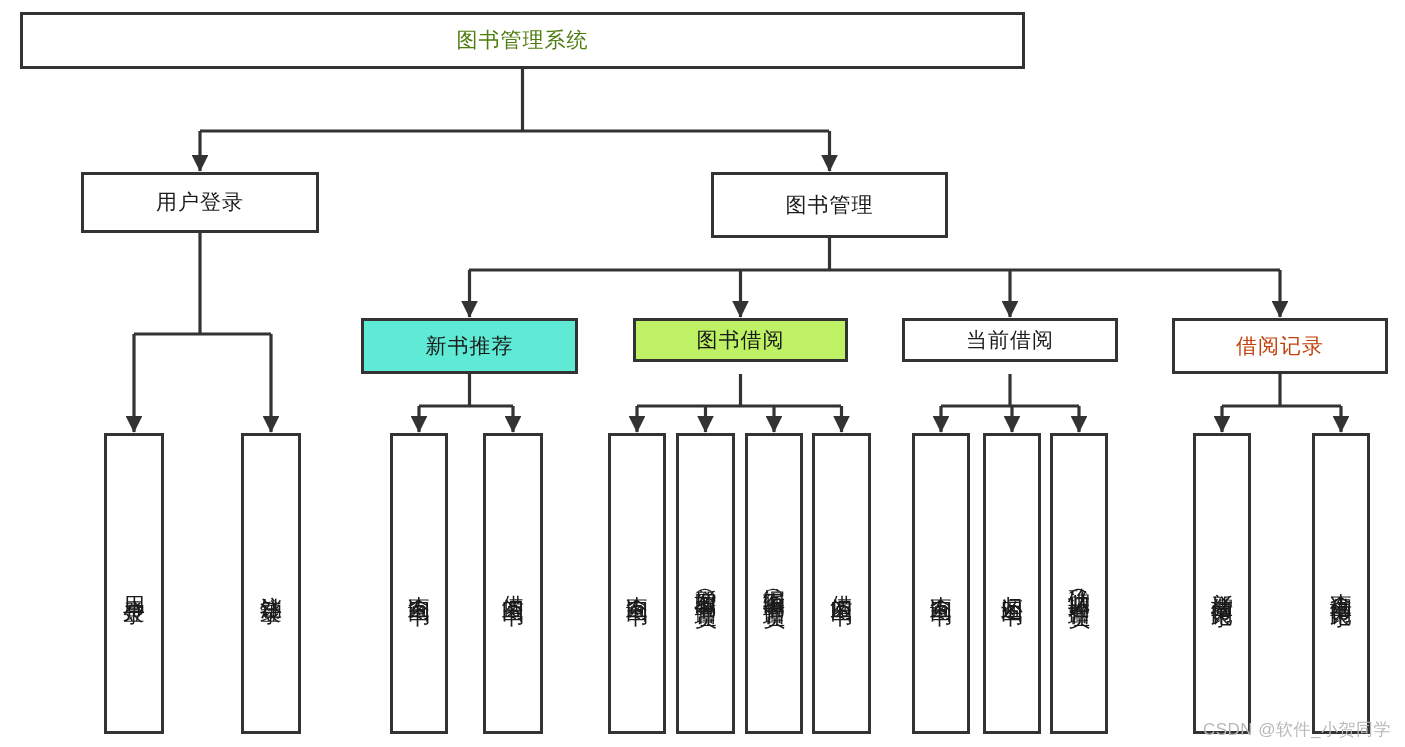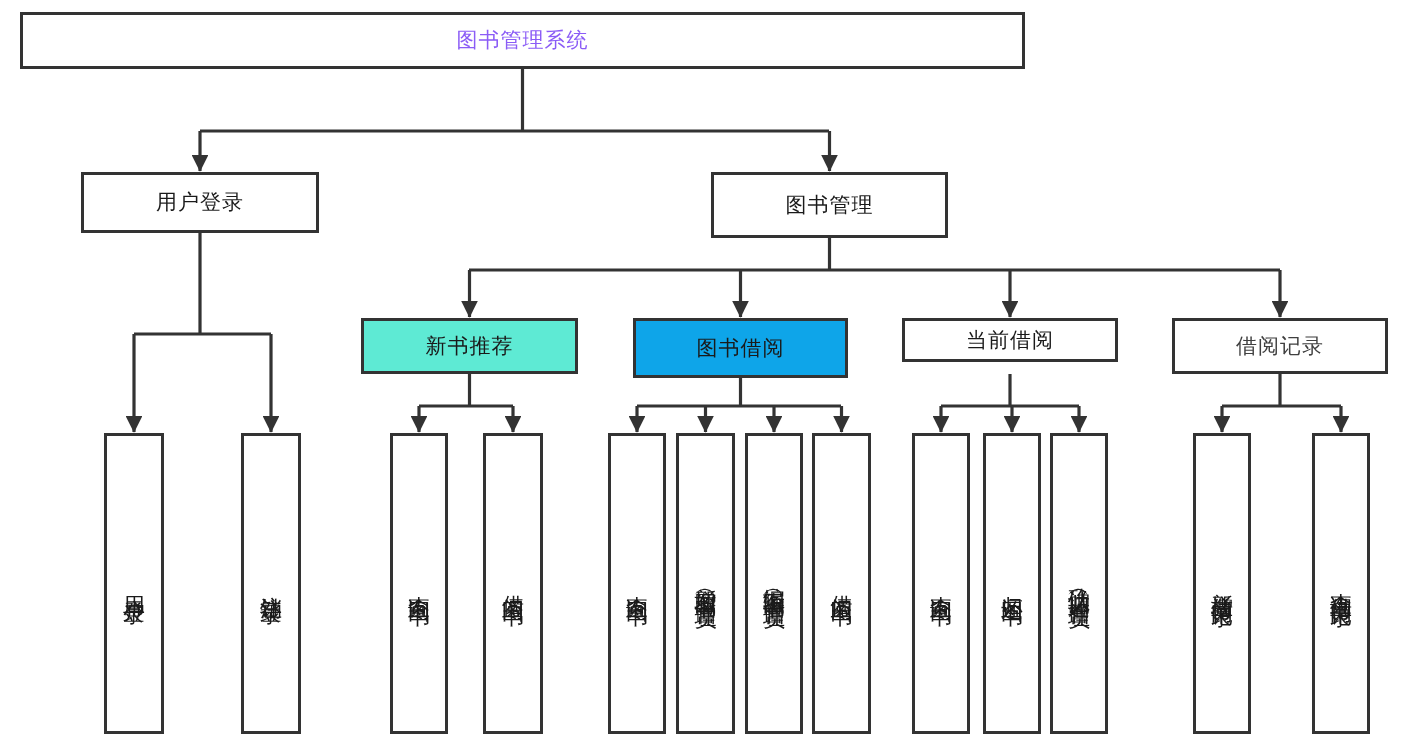--- a/index.html
+++ b/index.html
@@ -113,39 +113,39 @@
         <path d="M 1012 406 L 1012 432" marker-end="url(#arrow)"></path>
         <path d="M 1079 406 L 1079 432" marker-end="url(#arrow)"></path>
         <path d="M 1280 374 L 1280 406"></path>
         <path d="M 1222 406 L 1341 406"></path>
         <path d="M 1222 406 L 1222 432" marker-end="url(#arrow)"></path>
         <path d="M 1341 406 L 1341 432" marker-end="url(#arrow)"></path>
       </g>
   </svg>
 
   <div id="nodes">
-      <div class="node horizontal" style="left: 20px; top: 12px; width: 1005px; height: 57px; border-color: rgb(51, 51, 51); background: rgb(255, 255, 255); color: #8b5cf6;">
+      <div class="node horizontal" style="left: 20px; top: 12px; width: 1005px; height: 57px; border-color: rgb(51, 51, 51); background: rgb(255, 255, 255); color: #4d7c0f;">
         <span class="label">图书管理系统</span>
       </div>
       <div class="node horizontal" style="left: 81px; top: 172px; width: 238px; height: 61px; border-color: rgb(51, 51, 51); background: rgb(255, 255, 255); color: rgb(26, 26, 26);">
         <span class="label">用户登录</span>
       </div>
       <div class="node horizontal" style="left: 711px; top: 172px; width: 237px; height: 66px; border-color: rgb(51, 51, 51); background: rgb(255, 255, 255); color: rgb(26, 26, 26);">
         <span class="label">图书管理</span>
       </div>
       <div class="node horizontal" style="left: 361px; top: 318px; width: 217px; height: 56px; border-color: rgb(51, 51, 51); background: #5eead4; color: rgb(26, 26, 26);">
         <span class="label">新书推荐</span>
       </div>
-      <div class="node horizontal" style="left: 633px; top: 318px; width: 215px; height: 60px; border-color: rgb(51, 51, 51); background: #0ea5e9; color: rgb(26, 26, 26);">
+      <div class="node horizontal" style="left: 633px; top: 318px; width: 215px; height: 44px; border-color: rgb(51, 51, 51); background: #bef264; color: rgb(26, 26, 26);">
         <span class="label">图书借阅</span>
       </div>
       <div class="node horizontal" style="left: 902px; top: 318px; width: 216px; height: 44px; border-color: rgb(51, 51, 51); background: rgb(255, 255, 255); color: rgb(26, 26, 26);">
         <span class="label">当前借阅</span>
       </div>
-      <div class="node horizontal" style="left: 1172px; top: 318px; width: 216px; height: 56px; border-color: rgb(51, 51, 51); background: rgb(255, 255, 255); color: #404040;">
+      <div class="node horizontal" style="left: 1172px; top: 318px; width: 216px; height: 56px; border-color: rgb(51, 51, 51); background: rgb(255, 255, 255); color: #c2410c;">
         <span class="label">借阅记录</span>
       </div>
       <div class="node vertical" style="left: 104px; top: 433px; width: 60px; height: 301px; border-color: rgb(51, 51, 51); background: rgb(255, 255, 255); color: rgb(26, 26, 26);">
         <span class="label">用户登录</span>
       </div>
       <div class="node vertical" style="left: 241px; top: 433px; width: 60px; height: 301px; border-color: rgb(51, 51, 51); background: rgb(255, 255, 255); color: rgb(26, 26, 26);">
         <span class="label">注销登录</span>
       </div>
       <div class="node vertical" style="left: 390px; top: 433px; width: 58px; height: 301px; border-color: rgb(51, 51, 51); background: rgb(255, 255, 255); color: rgb(26, 26, 26);">
         <span class="label">查询图书</span>
@@ -175,13 +175,14 @@
         <span class="label">确认归还（管理员）</span>
       </div>
       <div class="node vertical" style="left: 1193px; top: 433px; width: 58px; height: 301px; border-color: rgb(51, 51, 51); background: rgb(255, 255, 255); color: rgb(26, 26, 26);">
         <span class="label">新增借阅记录</span>
       </div>
       <div class="node vertical" style="left: 1312px; top: 433px; width: 58px; height: 301px; border-color: rgb(51, 51, 51); background: rgb(255, 255, 255); color: rgb(26, 26, 26);">
         <span class="label">查询借阅记录</span>
       </div>
     </div>
 
+  <div id="watermark">CSDN @软件_小贺同学</div>
 </div>
 
 </body></html>

